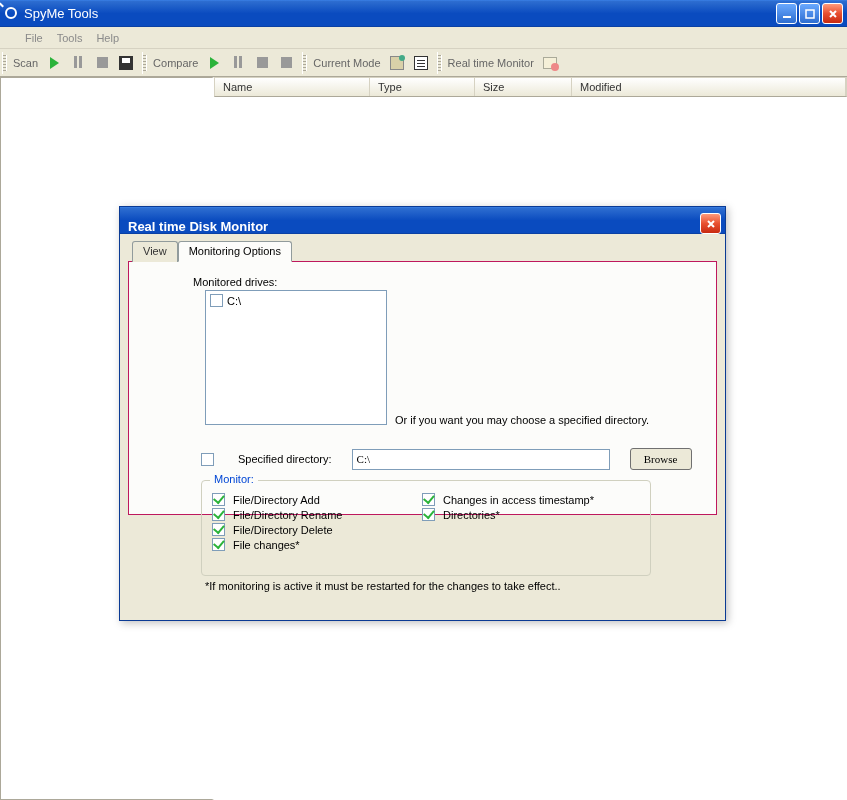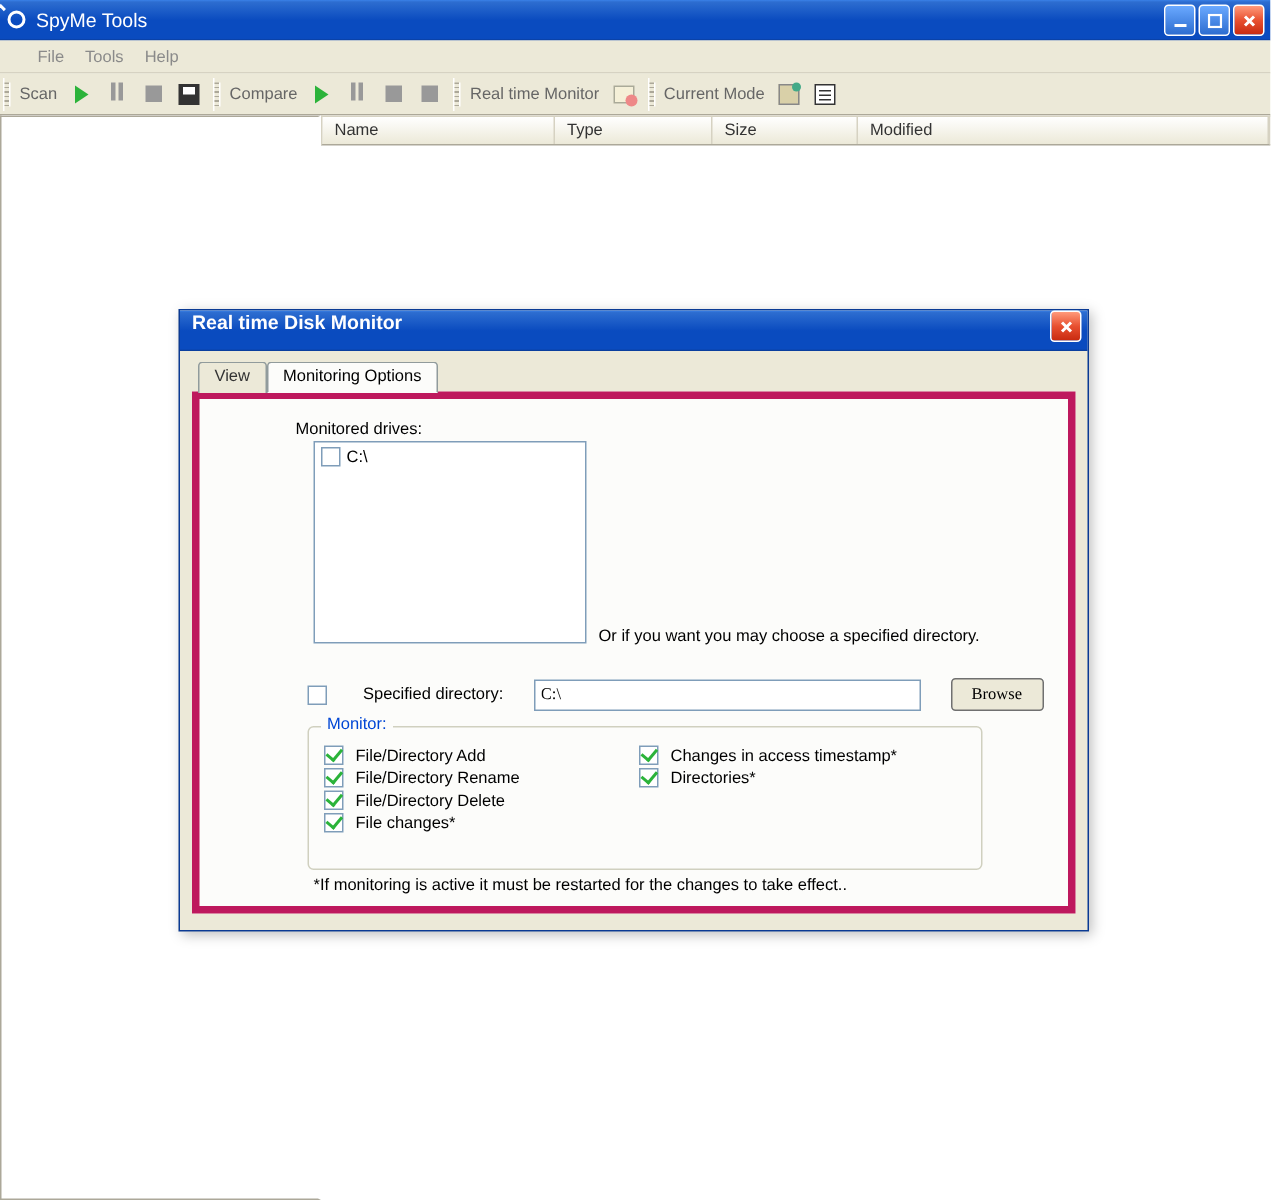--- a/index.html
+++ b/index.html
@@ -125,21 +125,21 @@
     position:absolute;
     left:119px; top:206px;
     width:607px; height:415px;
     border:1px solid #0a3a94;
     background:#ece9d8;
     box-shadow: 2px 2px 8px rgba(0,0,0,.25);
   }
   .dlg-titlebar {
     height:27px;
     background: linear-gradient(to bottom, #3a81e8 0%, #2d6dd0 5%, #0a4bbf 50%, #0a4bbf 95%, #0a3a94 100%);
-    display:flex; align-items:flex-start; color:#fff; padding:0 4px;
+    display:flex; align-items:flex-end; color:#fff; padding:0 4px;
     font-size:13px; font-weight:bold;
   }
   .dlg-titlebar .title{flex:1; padding-left:4px;}
   .dlg-body { padding:6px 8px;}
   .tabs { position:relative; height:372px;}
   .tabrow { display:flex; position:relative; z-index:2; margin-left:4px;}
   .tab {
     padding:3px 10px 4px;
     border:1px solid #919b9c;
     border-bottom:none;
@@ -152,23 +152,23 @@
   }
   .tab.active {
     background:#fcfcfa;
     border-color:#919b9c;
     z-index:3;
     top:1px;
     border-bottom:1px solid #fcfcfa;
   }
   .tab.inactive { background:#ece9d8; color:#333;}
   .tabpanel {
-    border:5px solid #be185d;
+    border:1px solid #be185d;
     background:#fcfcfa;
-    height:348px;
+    height:254px;
     padding:14px 18px 24px 60px;
     position:relative;
   }
   .label { color:#000; }
   .driveslabel { position:absolute; left:64px; top:14px;}
   .drivesbox {
     position:absolute; left:76px; top:28px; width:182px; height:135px;
     border:1px solid #7f9db9; background:#fff; padding:2px;
   }
   .drive-item { display:flex; align-items:center; padding:1px 2px;}
@@ -252,32 +252,32 @@
         <span class="ico-pause"><span></span><span></span></span>
       </div>
     <div class="tbtn">
         <span class="ico-stop"></span>
       </div>
     <div class="tbtn">
         <span class="ico-stop2"></span>
       </div>
   </div>
   <div class="tgroup">
+    <span class="tlabel">Current Mode</span>
+    <div class="tbtn">
+        <span class="ico-mode1"></span>
+      </div>
+    <div class="tbtn">
+        <span class="ico-mode2"></span>
+      </div>
+  </div>
+  <div class="tgroup">
     <span class="tlabel">Real time Monitor</span>
     <div class="tbtn">
         <span class="ico-rtm"></span>
-      </div>
-  </div>
-  <div class="tgroup">
-    <span class="tlabel">Current Mode</span>
-    <div class="tbtn">
-        <span class="ico-mode1"></span>
-      </div>
-    <div class="tbtn">
-        <span class="ico-mode2"></span>
       </div>
   </div>
 </div>
 
 <div class="mainarea">
   <div class="treepane"></div>
   <div class="listpane">
     <div class="listheader">
       <div class="lh-col c1">Name</div>
       <div class="lh-col c2">Type</div>

